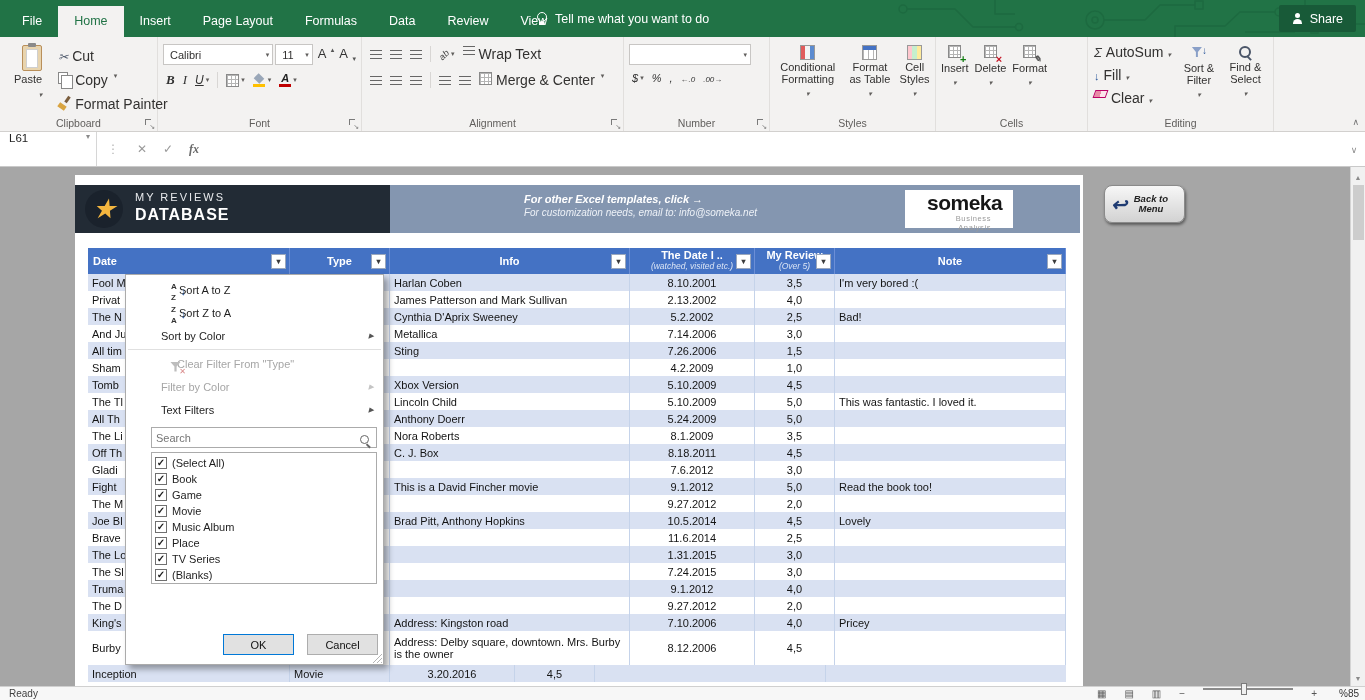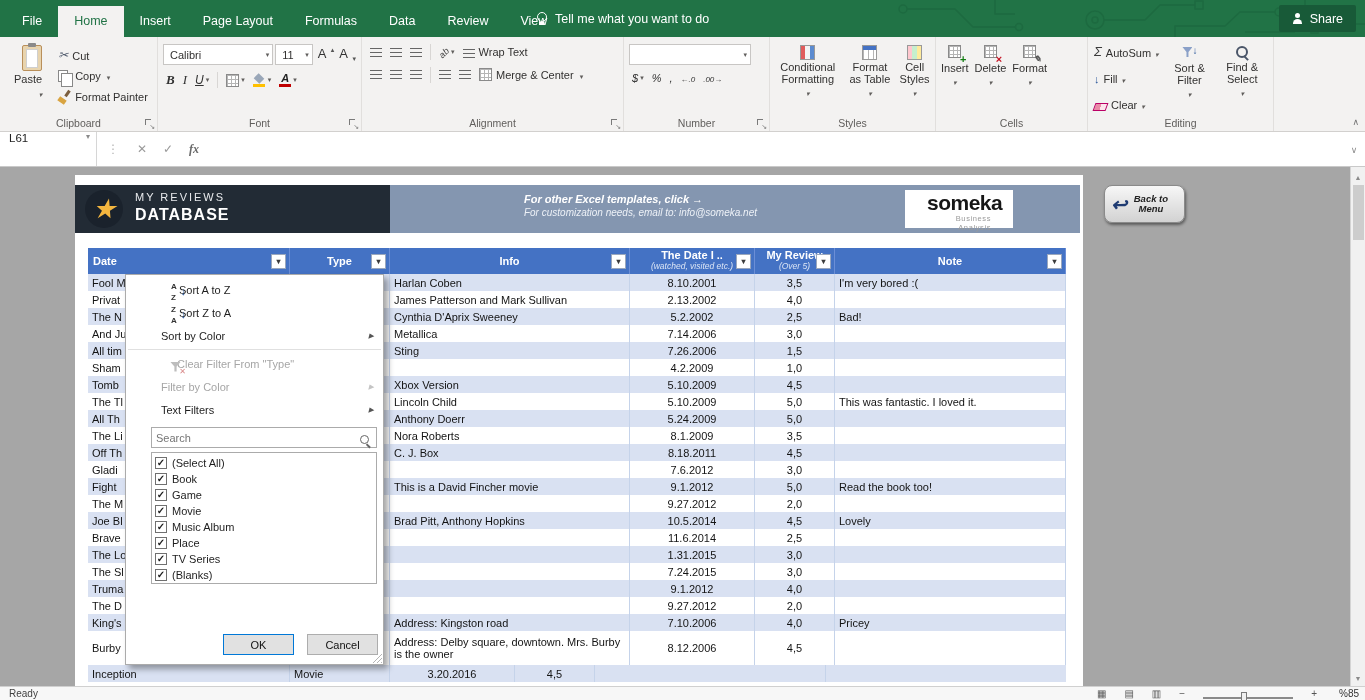--- a/index.html
+++ b/index.html
@@ -24,35 +24,35 @@
 
 .ribbon{position:absolute;left:0;top:37px;width:100%;height:95px;background:#f3f2f1;border-bottom:1px solid #d2d0ce;display:flex;z-index:30}
 .rgroup{position:relative;height:100%;border-right:1px solid #e1dfdd;padding:5px 3px 16px}
 .glabel{position:absolute;bottom:2px;left:0;right:0;text-align:center;font-size:10.5px;color:#605e5c}
 .launcher{position:absolute;right:3px;bottom:3px;width:10px;height:10px}
 .launcher:before{content:"";position:absolute;left:1px;top:1px;width:5px;height:5px;border-left:1px solid #7a7a7a;border-top:1px solid #7a7a7a}
 .launcher:after{content:"↘";position:absolute;right:-1px;bottom:-3px;font-size:7px;color:#7a7a7a}
 .rib-collapse{position:absolute;right:6px;bottom:4px}
 .rib-collapse:after{content:"∧";font-size:9px;color:#777}
 .grow{display:flex;align-items:center;gap:2px;margin:2px 2px 6px}
-.rbtn{display:flex;align-items:flex-end;gap:4px;padding:2px 3px;font-size:11px;color:#323130;white-space:nowrap}
+.rbtn{display:flex;align-items:flex-start;gap:4px;padding:2px 3px;font-size:14px;color:#323130;white-space:nowrap}
 .bigbtn{display:flex;flex-direction:column;align-items:center;gap:2px;padding:3px 2px;font-size:11px;color:#323130;text-align:center;line-height:11.5px}
 .combo{height:21px;background:#fff;border:1px solid #c8c6c4;display:flex;align-items:center;justify-content:space-between;padding:0 3px 0 6px;font-size:11px;color:#323130}
 .combo:after{content:"▾";font-size:7px;color:#605e5c;margin-left:3px}
 .w112{width:112px}.w38{width:38px}.w120{width:122px}
 .drop:after{content:"▾";font-size:7px;color:#605e5c;margin-left:2px}
 .caret8:after{content:"▾";font-size:7px;color:#605e5c}
 .tgl{display:flex;align-items:center;padding:1px 3px;color:#333}
 .vdiv{width:1px;height:16px;background:#d8d6d4;margin:0 3px}
 .g-clipboard{width:158px}.g-font{width:204px}.g-align{width:262px}.g-number{width:146px}.g-styles{width:166px}.g-cells{width:152px}.g-edit{width:186px}
 .g-clipboard .gbody{display:flex;gap:5px;padding-left:3px}
 .paste{display:flex;flex-direction:column;align-items:flex-end;padding:3px 8px;gap:2px;font-size:11px;color:#323130}
 .scol{display:flex;flex-direction:column;gap:4px;margin-top:4px}
 .row3{display:flex;gap:2px}
-.ecol{display:flex;flex-direction:column;gap:10px;margin-right:3px}
+.ecol{display:flex;flex-direction:column;gap:3px;margin-right:3px}
 
 .ic-clipboard{width:20px;height:26px;border:1px solid #b98f5a;background:#e8d4ae;border-radius:2px;position:relative}
 .ic-clipboard:before{content:"";position:absolute;top:-3px;left:5px;width:8px;height:4px;background:#8a8a8a;border-radius:1px}
 .ic-clipboard:after{content:"";position:absolute;top:3px;left:3px;right:3px;bottom:2px;background:#fff;border:1px solid #cfcfcf}
 .ic-cut:after{content:"✂";font-size:12px;color:#4a5568}
 .ic-copy{width:10px;height:12px;border:1px solid #888;background:#fff;position:relative;margin-right:3px}
 .ic-copy:before{content:"";position:absolute;top:2px;left:2px;width:10px;height:12px;border:1px solid #888;background:#fff}
 .ic-brush{width:13px;height:13px;position:relative}
 .ic-brush:before{content:"";position:absolute;top:0;left:8px;width:3px;height:7px;background:#7b5e3e;transform:rotate(35deg)}
 .ic-brush:after{content:"";position:absolute;bottom:0;left:0;width:8px;height:5px;background:#d9a441;transform:rotate(35deg)}
@@ -181,21 +181,21 @@
 
 
 .vscroll{position:absolute;left:1350px;top:167px;width:15px;height:519px;background:#f1f1f1;border-left:1px solid #d4d4d4;z-index:20}
 .vs-up{position:absolute;top:3px;left:0;width:100%;text-align:center}
 .vs-up:after{content:"▲";font-size:7px;color:#8a8a8a}
 .vs-thumb{position:absolute;top:18px;left:2px;width:11px;height:55px;background:#cdcdcd}
 .vs-down{position:absolute;bottom:3px;left:0;width:100%;text-align:center}
 .vs-down:after{content:"▼";font-size:7px;color:#8a8a8a}
 .statusbar{position:absolute;left:0;top:686px;width:100%;height:14px;background:#f7f7f7;border-top:1px solid #d0d0d0;display:flex;align-items:center;z-index:45;font-size:10px;color:#424242}
 .sb-ready{margin-left:9px}
-.sb-right{position:absolute;right:6px;display:flex;align-items:flex-end;gap:18px}
+.sb-right{position:absolute;right:6px;display:flex;align-items:flex-start;gap:18px}
 .viewic{color:#5a5a5a;font-size:10px}
 .v-normal:after{content:"▦"}
 .v-layout:after{content:"▤"}
 .v-break:after{content:"▥"}
 .zoom-minus:after{content:"−";color:#555}
 .zoom-track{position:relative;width:90px;height:2px;background:#8a8a8a}
 .zoom-thumb{position:absolute;left:42%;top:-5px;width:6px;height:12px;background:#f0f0f0;border:1px solid #7a7a7a}
 .zoom-plus:after{content:"+";color:#555}
 .sb-zoom{font-size:10px;color:#333;min-width:24px;text-align:right}
 </style>

